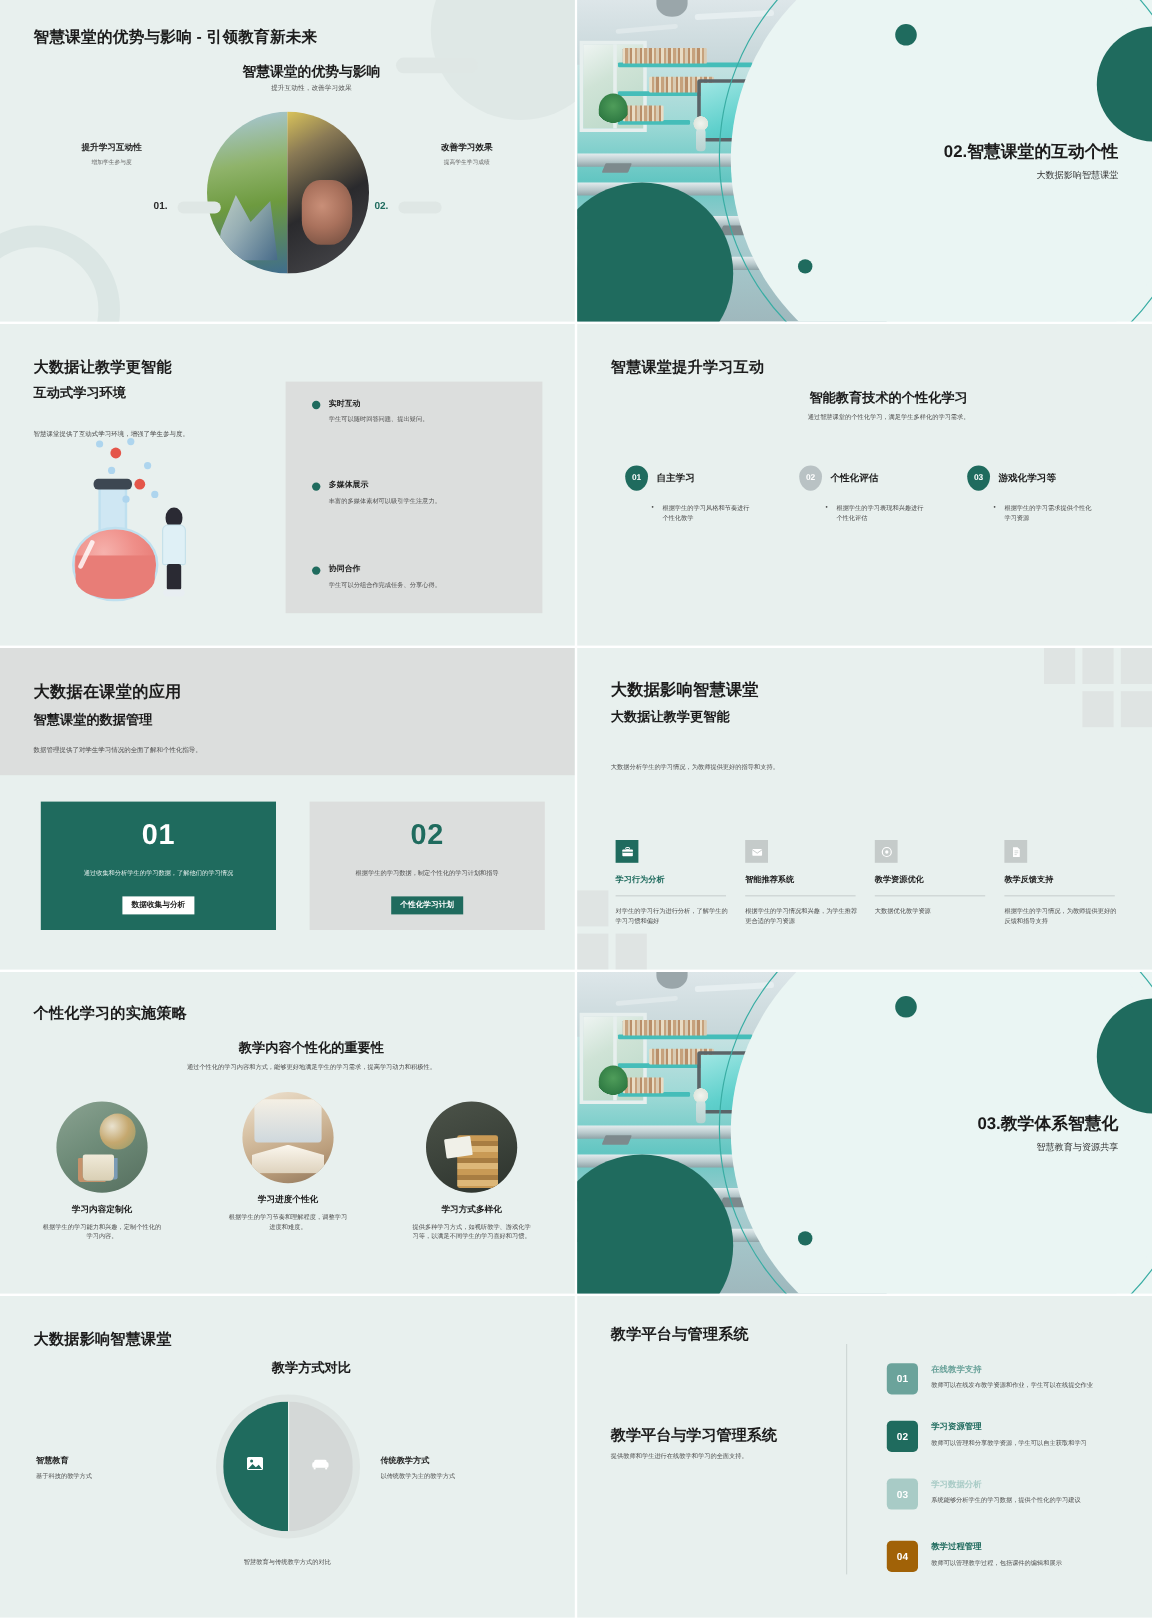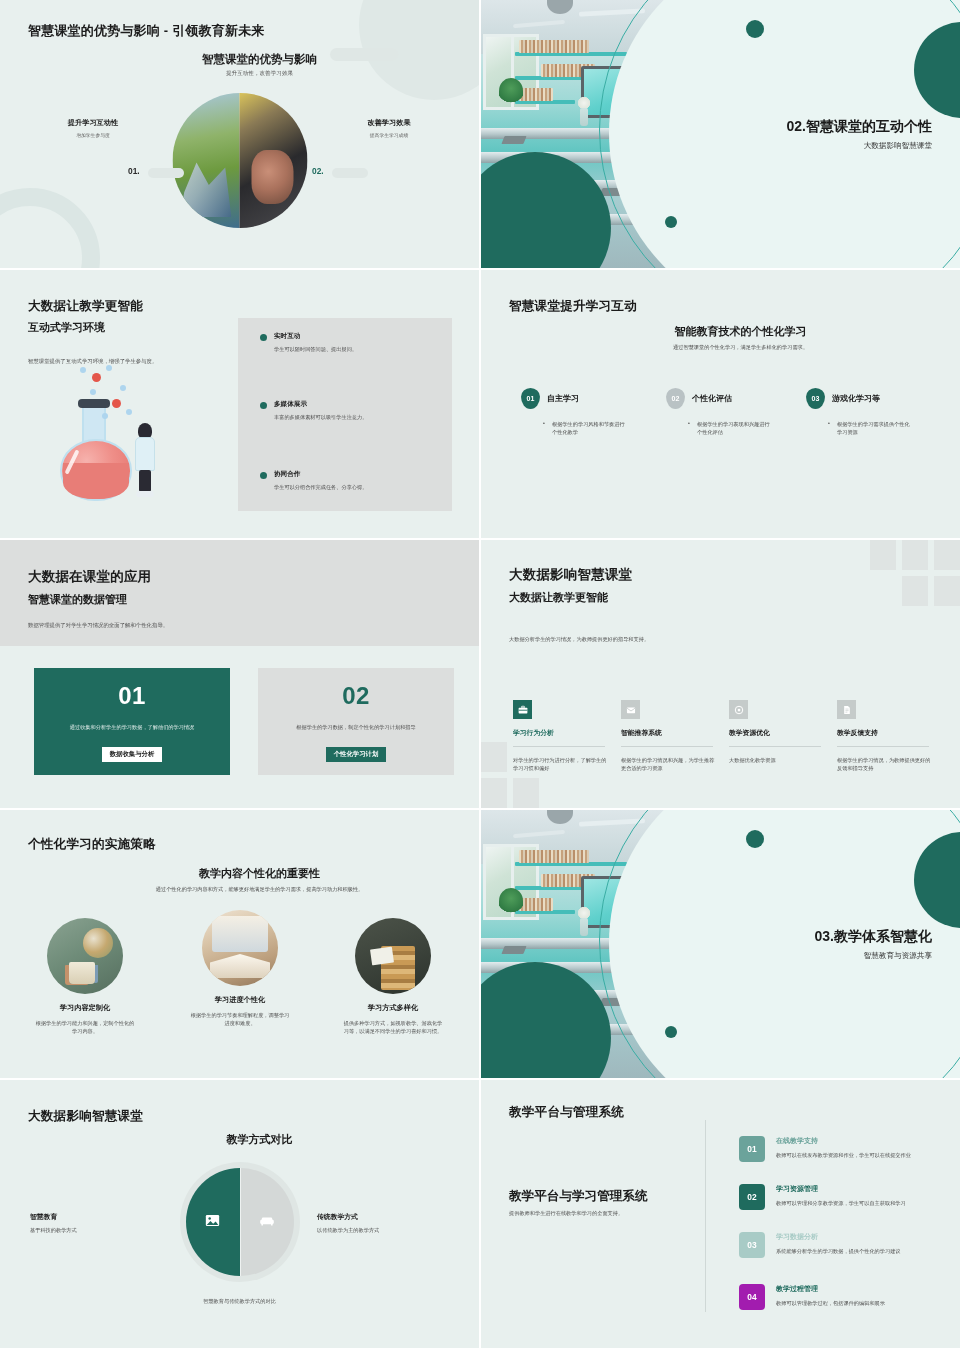--- a/index.html
+++ b/index.html
@@ -561,21 +561,21 @@
       </div>
     </div>
     <div class="s10-row" style="top:152px;">
       <span class="s10-bd" style="background:#a8cbc6;">03</span>
       <div>
         <div class="s10-rt" style="color:#a8cbc6;">学习数据分析</div>
         <div class="s10-rb">系统能够分析学生的学习数据，提供个性化的学习建议</div>
       </div>
     </div>
     <div class="s10-row" style="top:204px;">
-      <span class="s10-bd" style="background:#a21caf;">04</span>
+      <span class="s10-bd" style="background:#a16207;">04</span>
       <div>
         <div class="s10-rt" style="color:#1f6b5e;">教学过程管理</div>
         <div class="s10-rb">教师可以管理教学过程，包括课件的编辑和展示</div>
       </div>
     </div>
   </div>
 
 </div>
 
 </body></html>

